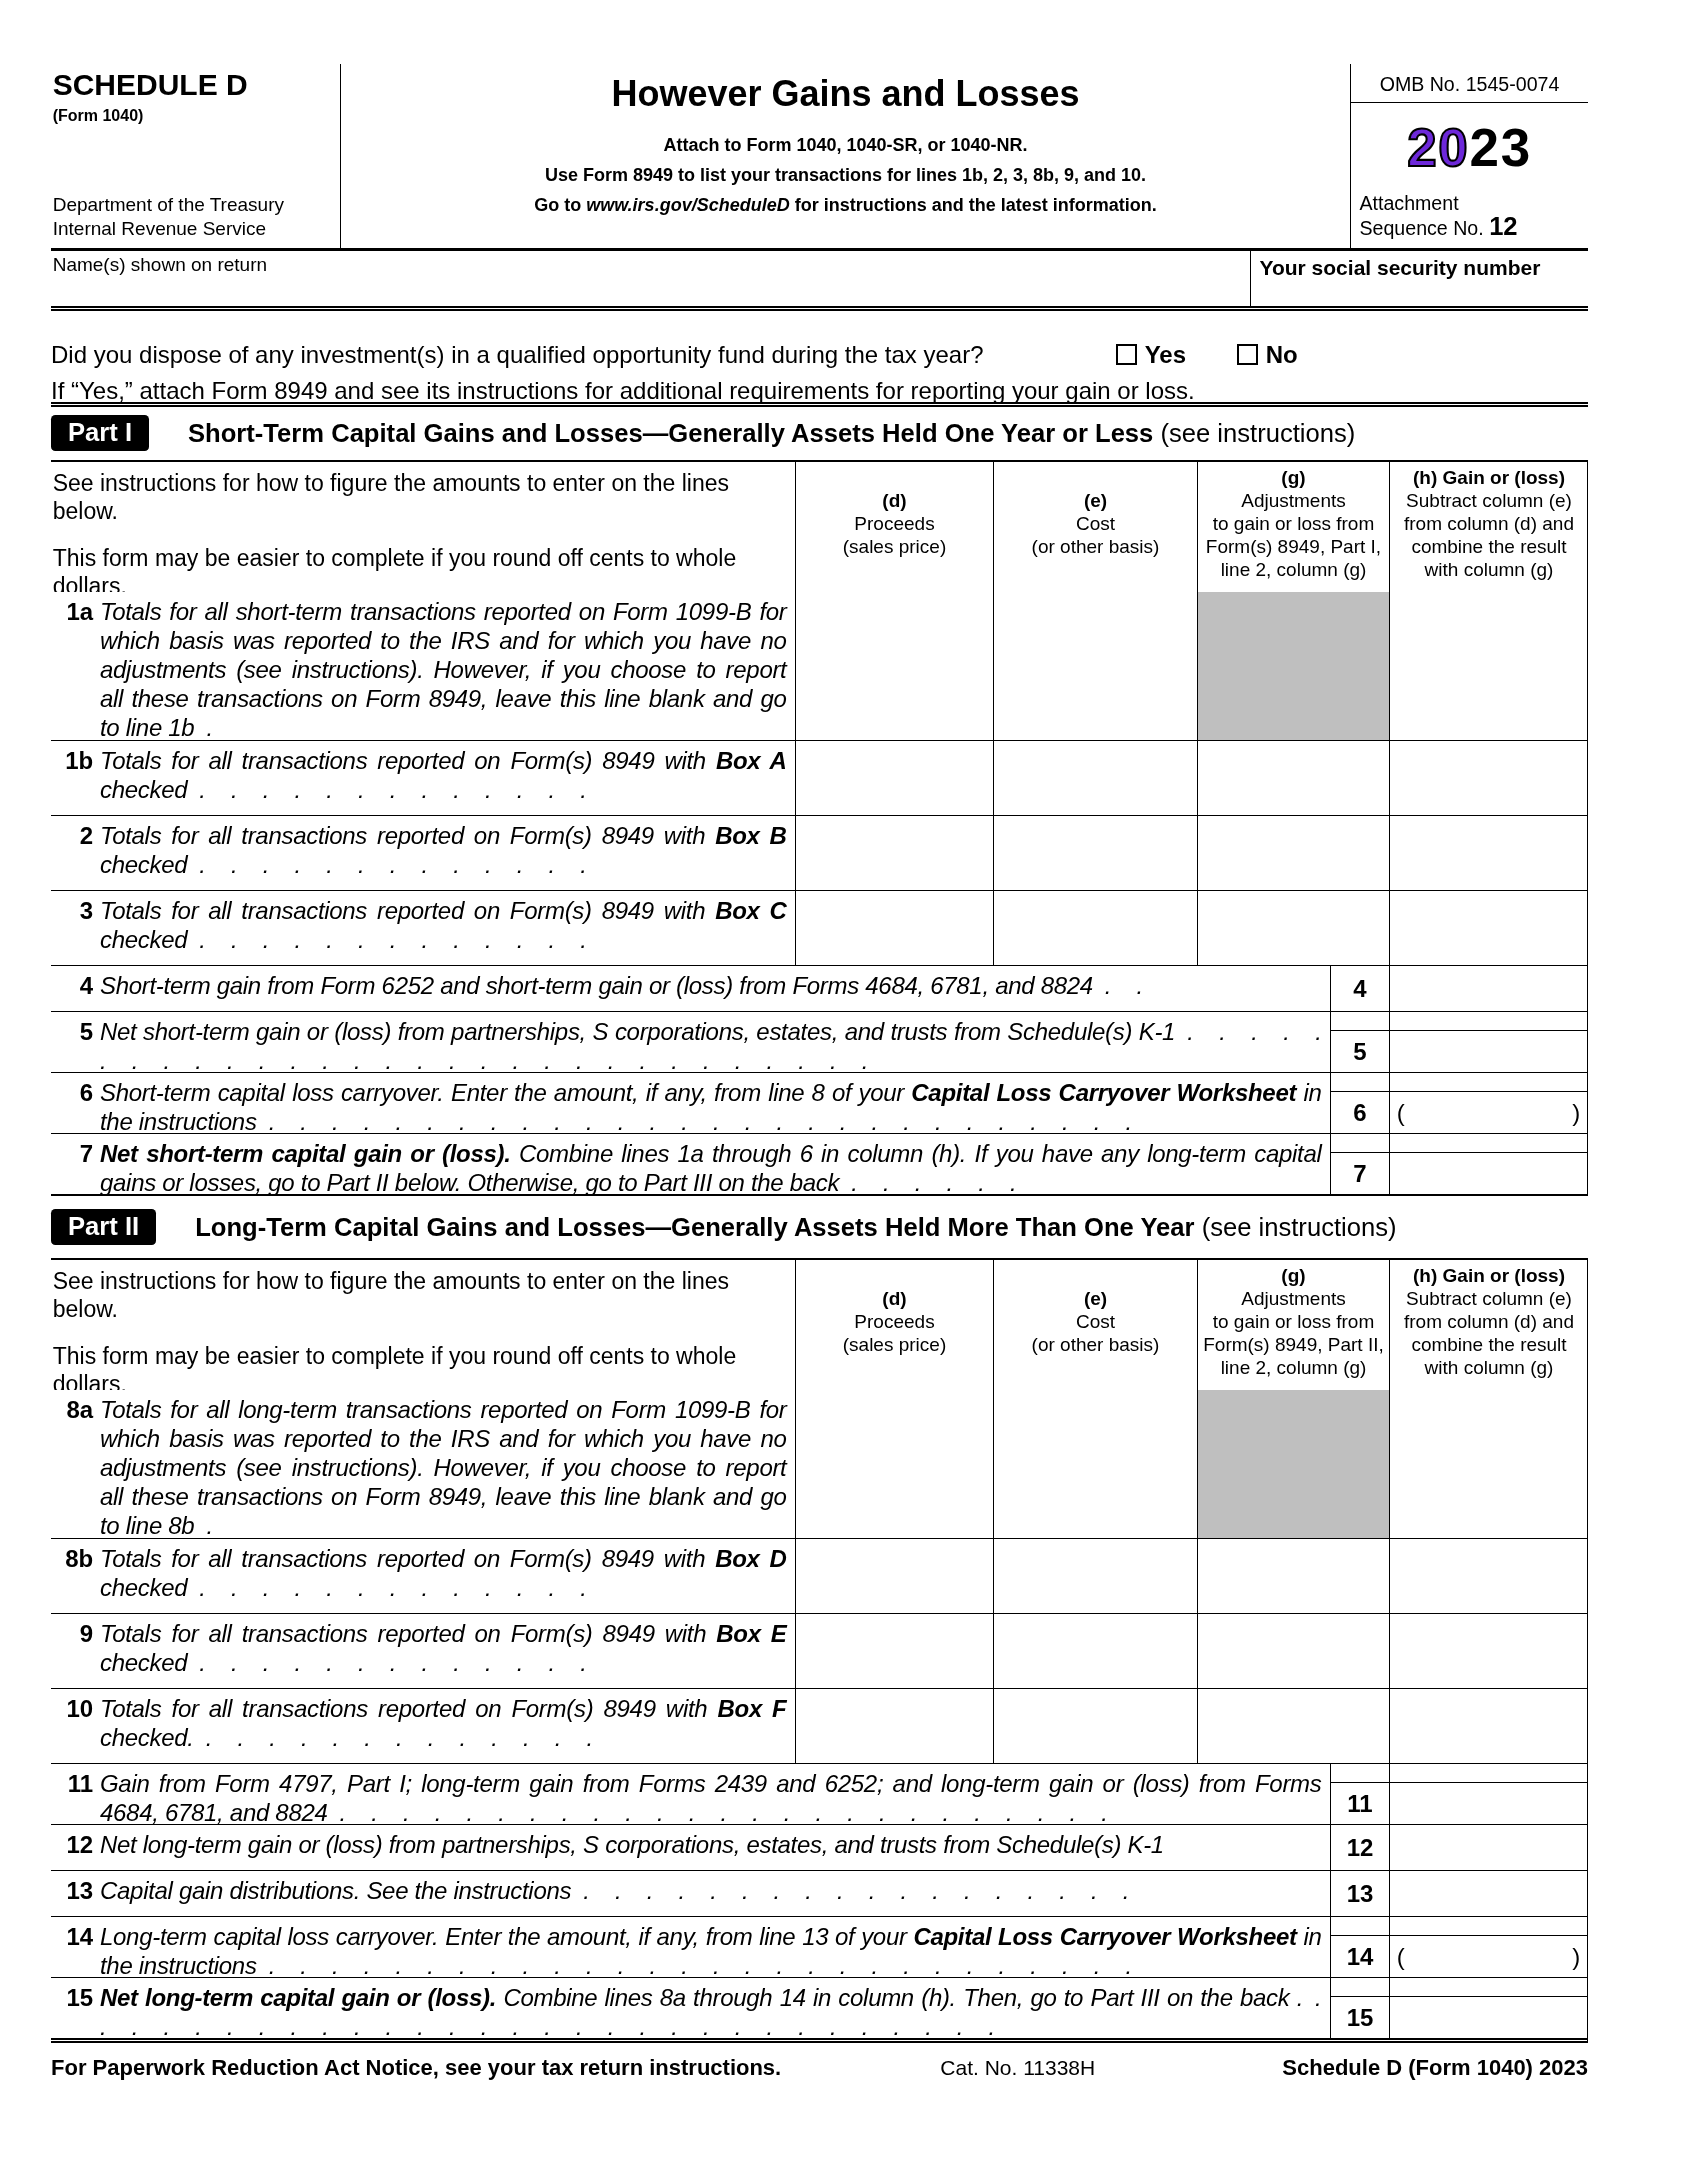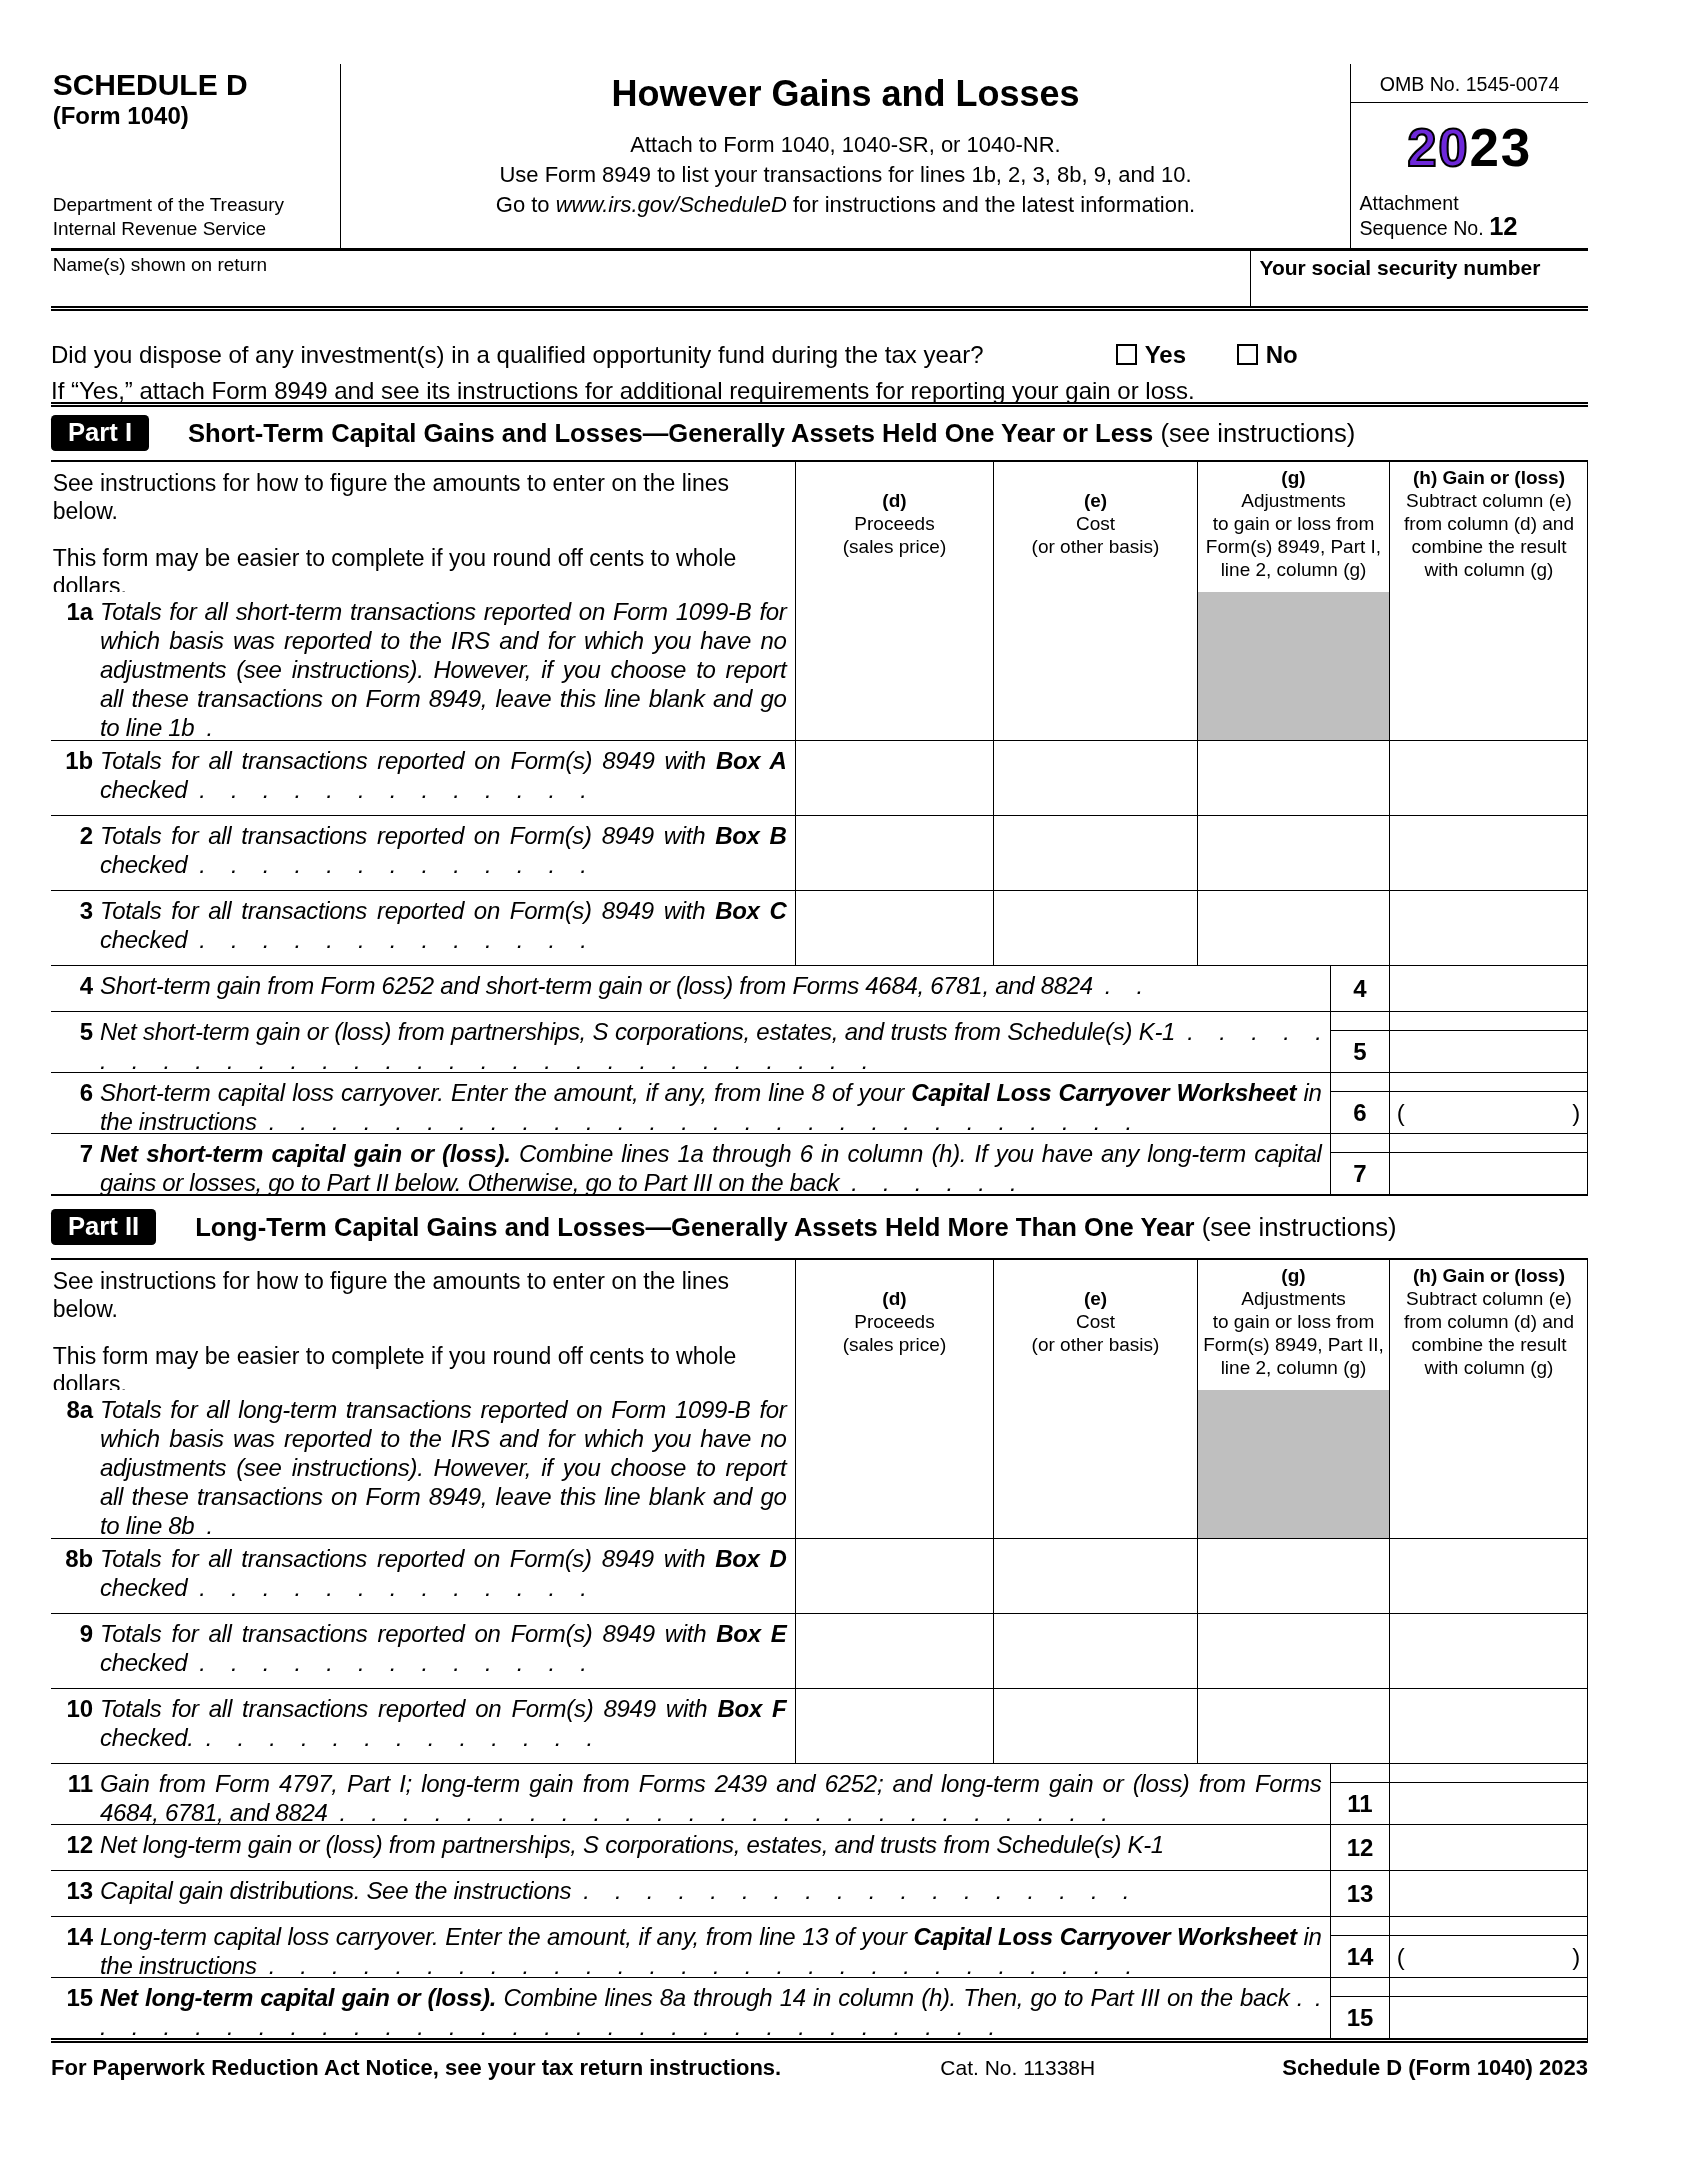--- a/index.html
+++ b/index.html
@@ -8,25 +8,25 @@
   .content{position:absolute;left:51px;top:0;width:1537px;}
   .abs{position:absolute;left:0;width:1537px;box-sizing:border-box;}
   .b{font-weight:bold;}
   .it{font-style:italic;}
 
   
   .header-row{top:64px;height:187px;display:flex;border-bottom:3.4px solid #000;}
   .h-left{width:290px;border-right:1.7px solid #000;display:flex;flex-direction:column;
     justify-content:space-between;padding:5.1px 8.5px 6.8px 1.7px;box-sizing:border-box;}
   .sched{font-size:30px;font-weight:bold;line-height:32px;}
-  .form-no{font-size:24px;font-weight:bold;line-height:29px;}
+  .form-no{font-size:16px;font-weight:bold;line-height:29px;}
   .dept{font-size:19px;line-height:24px;}
   .h-center{flex:1;text-align:center;padding-top:8.5px;}
   .f-title{font-size:36px;font-weight:bold;margin:0 0 15.3px 0;}
-  .sub{font-size:22px;font-weight:normal;line-height:30px;}
+  .sub{font-size:18px;font-weight:bold;line-height:30px;}
   .h-right{width:238px;border-left:1.7px solid #000;display:flex;flex-direction:column;box-sizing:border-box;}
   .omb{font-size:19.6px;text-align:center;padding:8.5px 0 6.8px;border-bottom:1.7px solid #000;}
   .year{flex:1;display:flex;align-items:center;justify-content:center;
     font-size:53px;font-weight:bold;letter-spacing:1.7px;}
   .yr-o{color:#6d28d9;-webkit-text-stroke:2.1px #000;}
   @supports not (-webkit-text-stroke:1px #000){.yr-o{color:#000;}}
   .attach{font-size:19.6px;line-height:23px;padding:0 0 8.5px 8.5px;}
   .seq-num{font-size:25.6px;font-weight:bold;}
 
   

